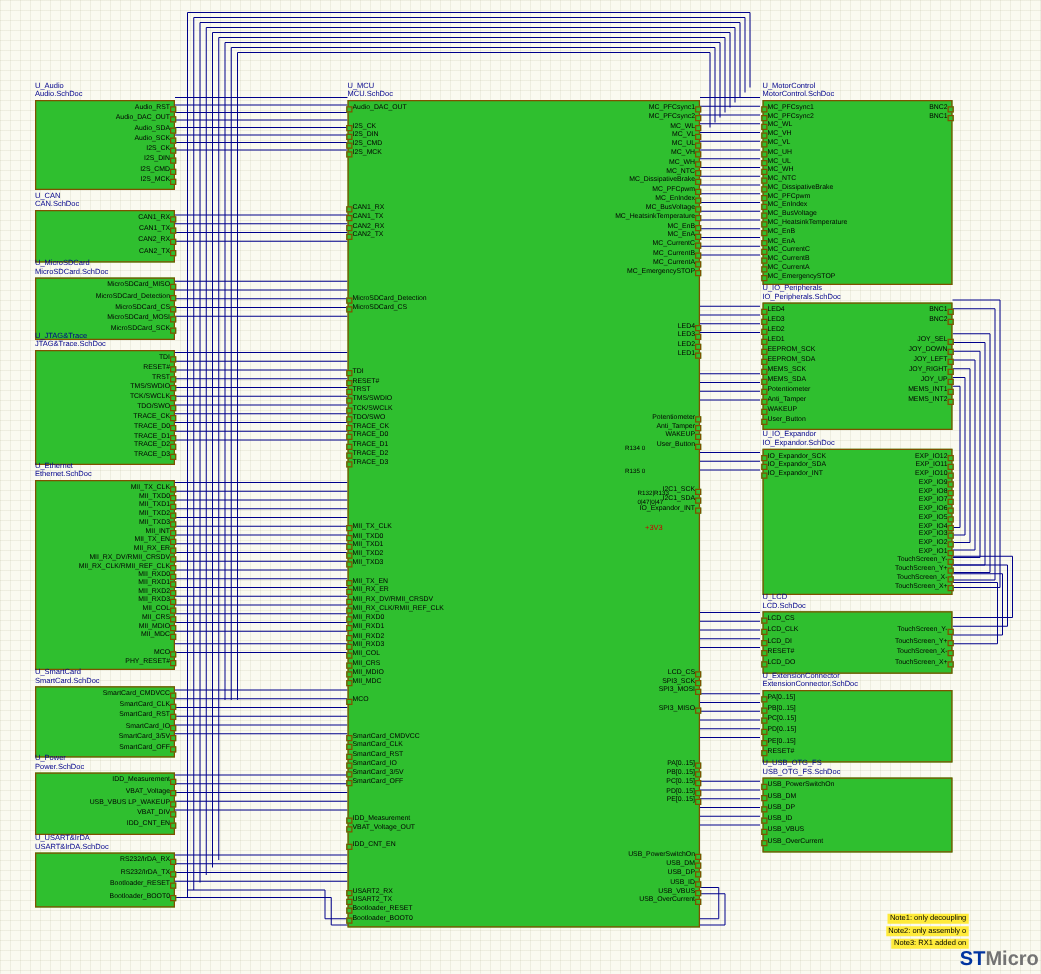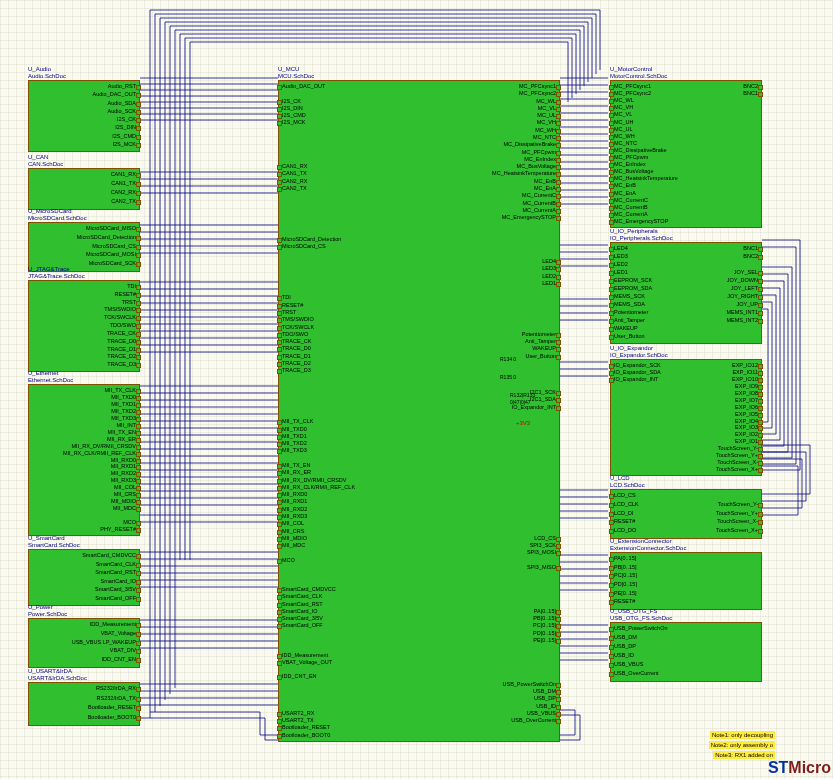--- a/index.html
+++ b/index.html
@@ -10,21 +10,21 @@
   svg.wires { position:absolute; inset:0; width:833px; height:779px; pointer-events:none; }
   .sheet { position:absolute; }
   .sheet .hdr { color:#00008b; font-size:6px; line-height:7px; }
   .sheet .body { background:#2fbf2f; border:1px solid #805000; position:relative; }
   .row { position:absolute; white-space:nowrap; font-size:5.5px; line-height:6px; color:#000; }
   .row.left  { left:3px; text-align:left; }
   .row.left::before  { content:""; position:absolute; left:-5px;  top:2px; width:3px; height:3px; background:#2fbf2f; border:1px solid #805000; }
   .row.right { right:3px; text-align:right; }
   .row.right::after { content:""; position:absolute; right:-5px; top:2px; width:3px; height:3px; background:#2fbf2f; border:1px solid #805000; }
   .stlogo { position:absolute; right:2px; bottom:2px; font-family: Arial, sans-serif; font-weight:bold; font-size:16px; color:#0033a0; }
-  .stlogo .t { color:#7f1d1d;margin-top:32px; }
+  .stlogo .t { color:#737373;margin-top:32px; }
   .note { position:absolute; background:#ffeb3b; font-size:6px; padding:1px 2px; color:#000; }
   .pwrlbl { position:absolute; color:#c00; font-size:6px; }
   .reslbl { position:absolute; color:#000; font-size:5px; }
 </style>
 </head>
 <body>
 <div class="grid"></div>
 
 <svg class="wires">
   <g stroke="#00008b" stroke-width="0.8" fill="none">

